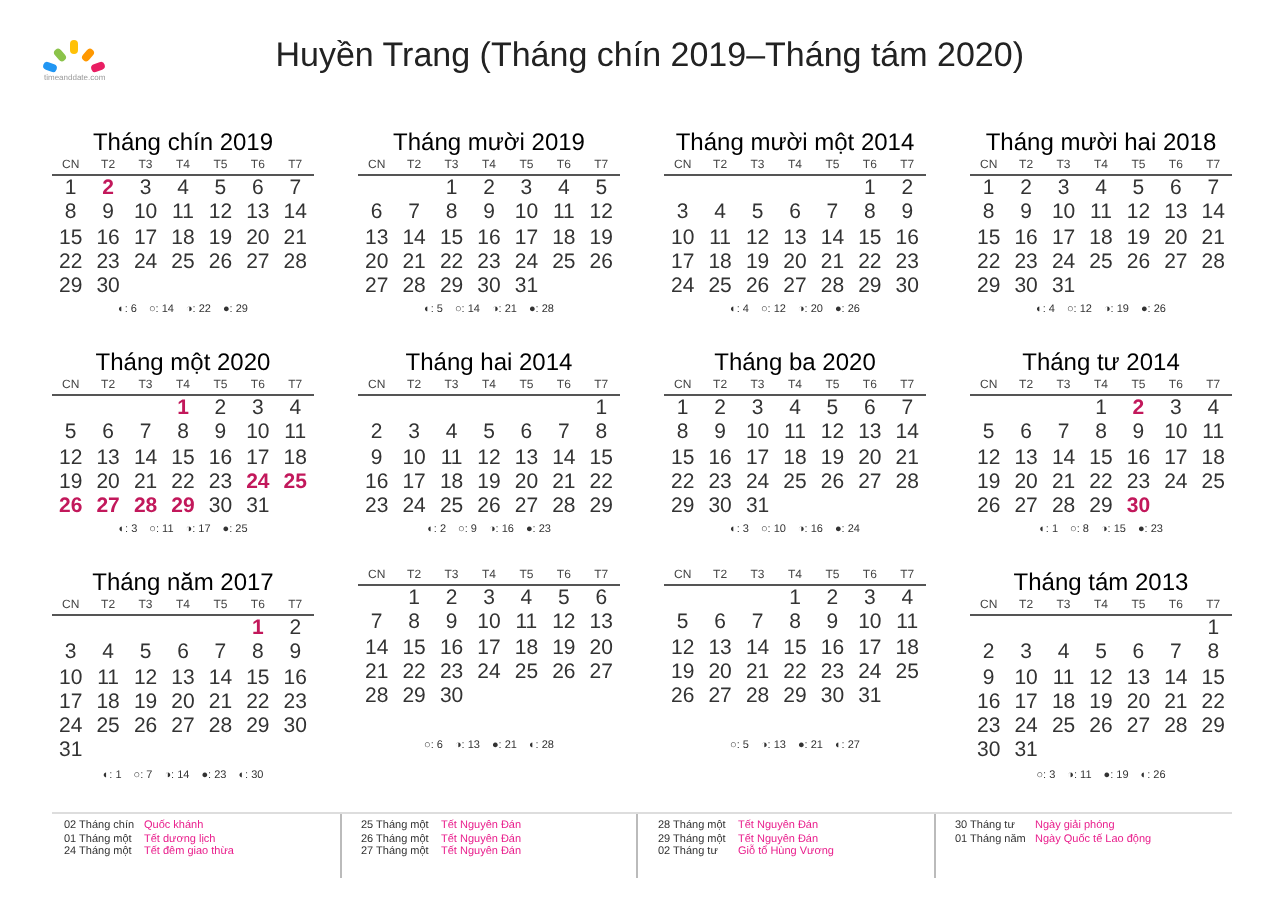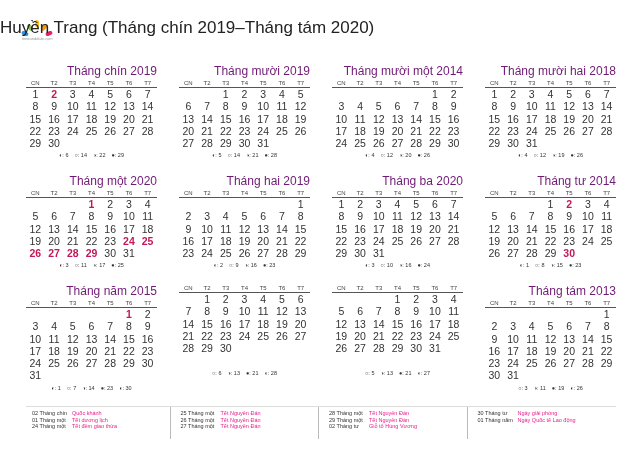--- a/index.html
+++ b/index.html
@@ -1,23 +1,23 @@
 <!DOCTYPE html>
 <html><head>
 <meta charset="utf-8">
 <style>
   * { margin:0; padding:0; box-sizing:border-box; }
   body { width:640px; height:449px; background:#fff; font-family:"Liberation Sans", sans-serif; color:#333; position:relative; overflow:hidden; }
   .logo { position:absolute; left:22px; top:18px; width:40px; height:24px; }
   .logo .dot { position:absolute; width:4px; height:7px; border-radius:2px; }
   .logo .txt { position:absolute; left:0; top:18px; font-size:4px; color:#999; white-space:nowrap; }
-  .title { position:absolute; left:0; width:512px; top:18px; text-align:left; font-size:17px; color:#222; }
+  .title { position:absolute; left:0; width:512px; top:18px; text-align:right; font-size:17px; color:#222; }
   .grid { position:absolute; left:26px; top:64px; width:590px; display:grid; grid-template-columns: repeat(4, 1fr); column-gap:22px; row-gap:0; }
   .month { height:110px; position:relative; }
-  .mtitle { text-align:right; font-size:12px; color:#701a75; height:15px; line-height:15px; }
+  .mtitle { text-align:center; font-size:12px; color:#000000; height:15px; line-height:15px; }
   .dow { display:grid; grid-template-columns: repeat(7, 1fr); font-size:6px; color:#444; text-align:center; height:9px; line-height:9px; border-bottom:1px solid #555; }
   .days { display:grid; grid-template-columns: repeat(7, 1fr); font-size:10.5px; color:#333; text-align:center; }
   .days span { height:12.3px; line-height:12.3px; }
   .days span.hol { color:#c2185b; font-weight:bold; }
   .moon { text-align:center; font-size:5.5px; color:#333; margin-top:3px; white-space:nowrap; }
   .moon span { margin:0 3px; }
   .footer { position:absolute; left:26px; top:406px; width:590px; display:grid; grid-template-columns: repeat(4, 1fr); column-gap:4px; border-top:1px solid #ddd; }
   .fcol { border-right:1px solid #bbb; padding:3px 0 0 6px; height:32px; }
   .fcol:last-child { border-right:none; }
   .frow { font-size:5.5px; line-height:6.5px; white-space:nowrap; }
@@ -271,21 +271,21 @@
         <span class="hol">26</span>
         <span class="hol">27</span>
         <span class="hol">28</span>
         <span class="hol">29</span>
         <span>30</span>
         <span>31</span>
       </div>
       <div class="moon" style="margin-top: 3px;"><span>◐: 3</span><span>○: 11</span><span>◑: 17</span><span>●: 25</span></div>
     </div>
     <div class="month">
-      <div class="mtitle">Tháng hai 2019</div>
+      <div class="mtitle">Tháng hai 2014</div>
       <div class="dow">
         <span>CN</span>
         <span>T2</span>
         <span>T3</span>
         <span>T4</span>
         <span>T5</span>
         <span>T6</span>
         <span>T7</span>
       </div>
       <div class="days">
@@ -415,21 +415,21 @@
         <span>25</span>
         <span>26</span>
         <span>27</span>
         <span>28</span>
         <span>29</span>
         <span class="hol">30</span>
       </div>
       <div class="moon" style="margin-top: 3px;"><span>◐: 1</span><span>○: 8</span><span>◑: 15</span><span>●: 23</span></div>
     </div>
     <div class="month">
-      <div class="mtitle">Tháng năm 2015</div>
+      <div class="mtitle">Tháng năm 2017</div>
       <div class="dow">
         <span>CN</span>
         <span>T2</span>
         <span>T3</span>
         <span>T4</span>
         <span>T5</span>
         <span>T6</span>
         <span>T7</span>
       </div>
       <div class="days">

